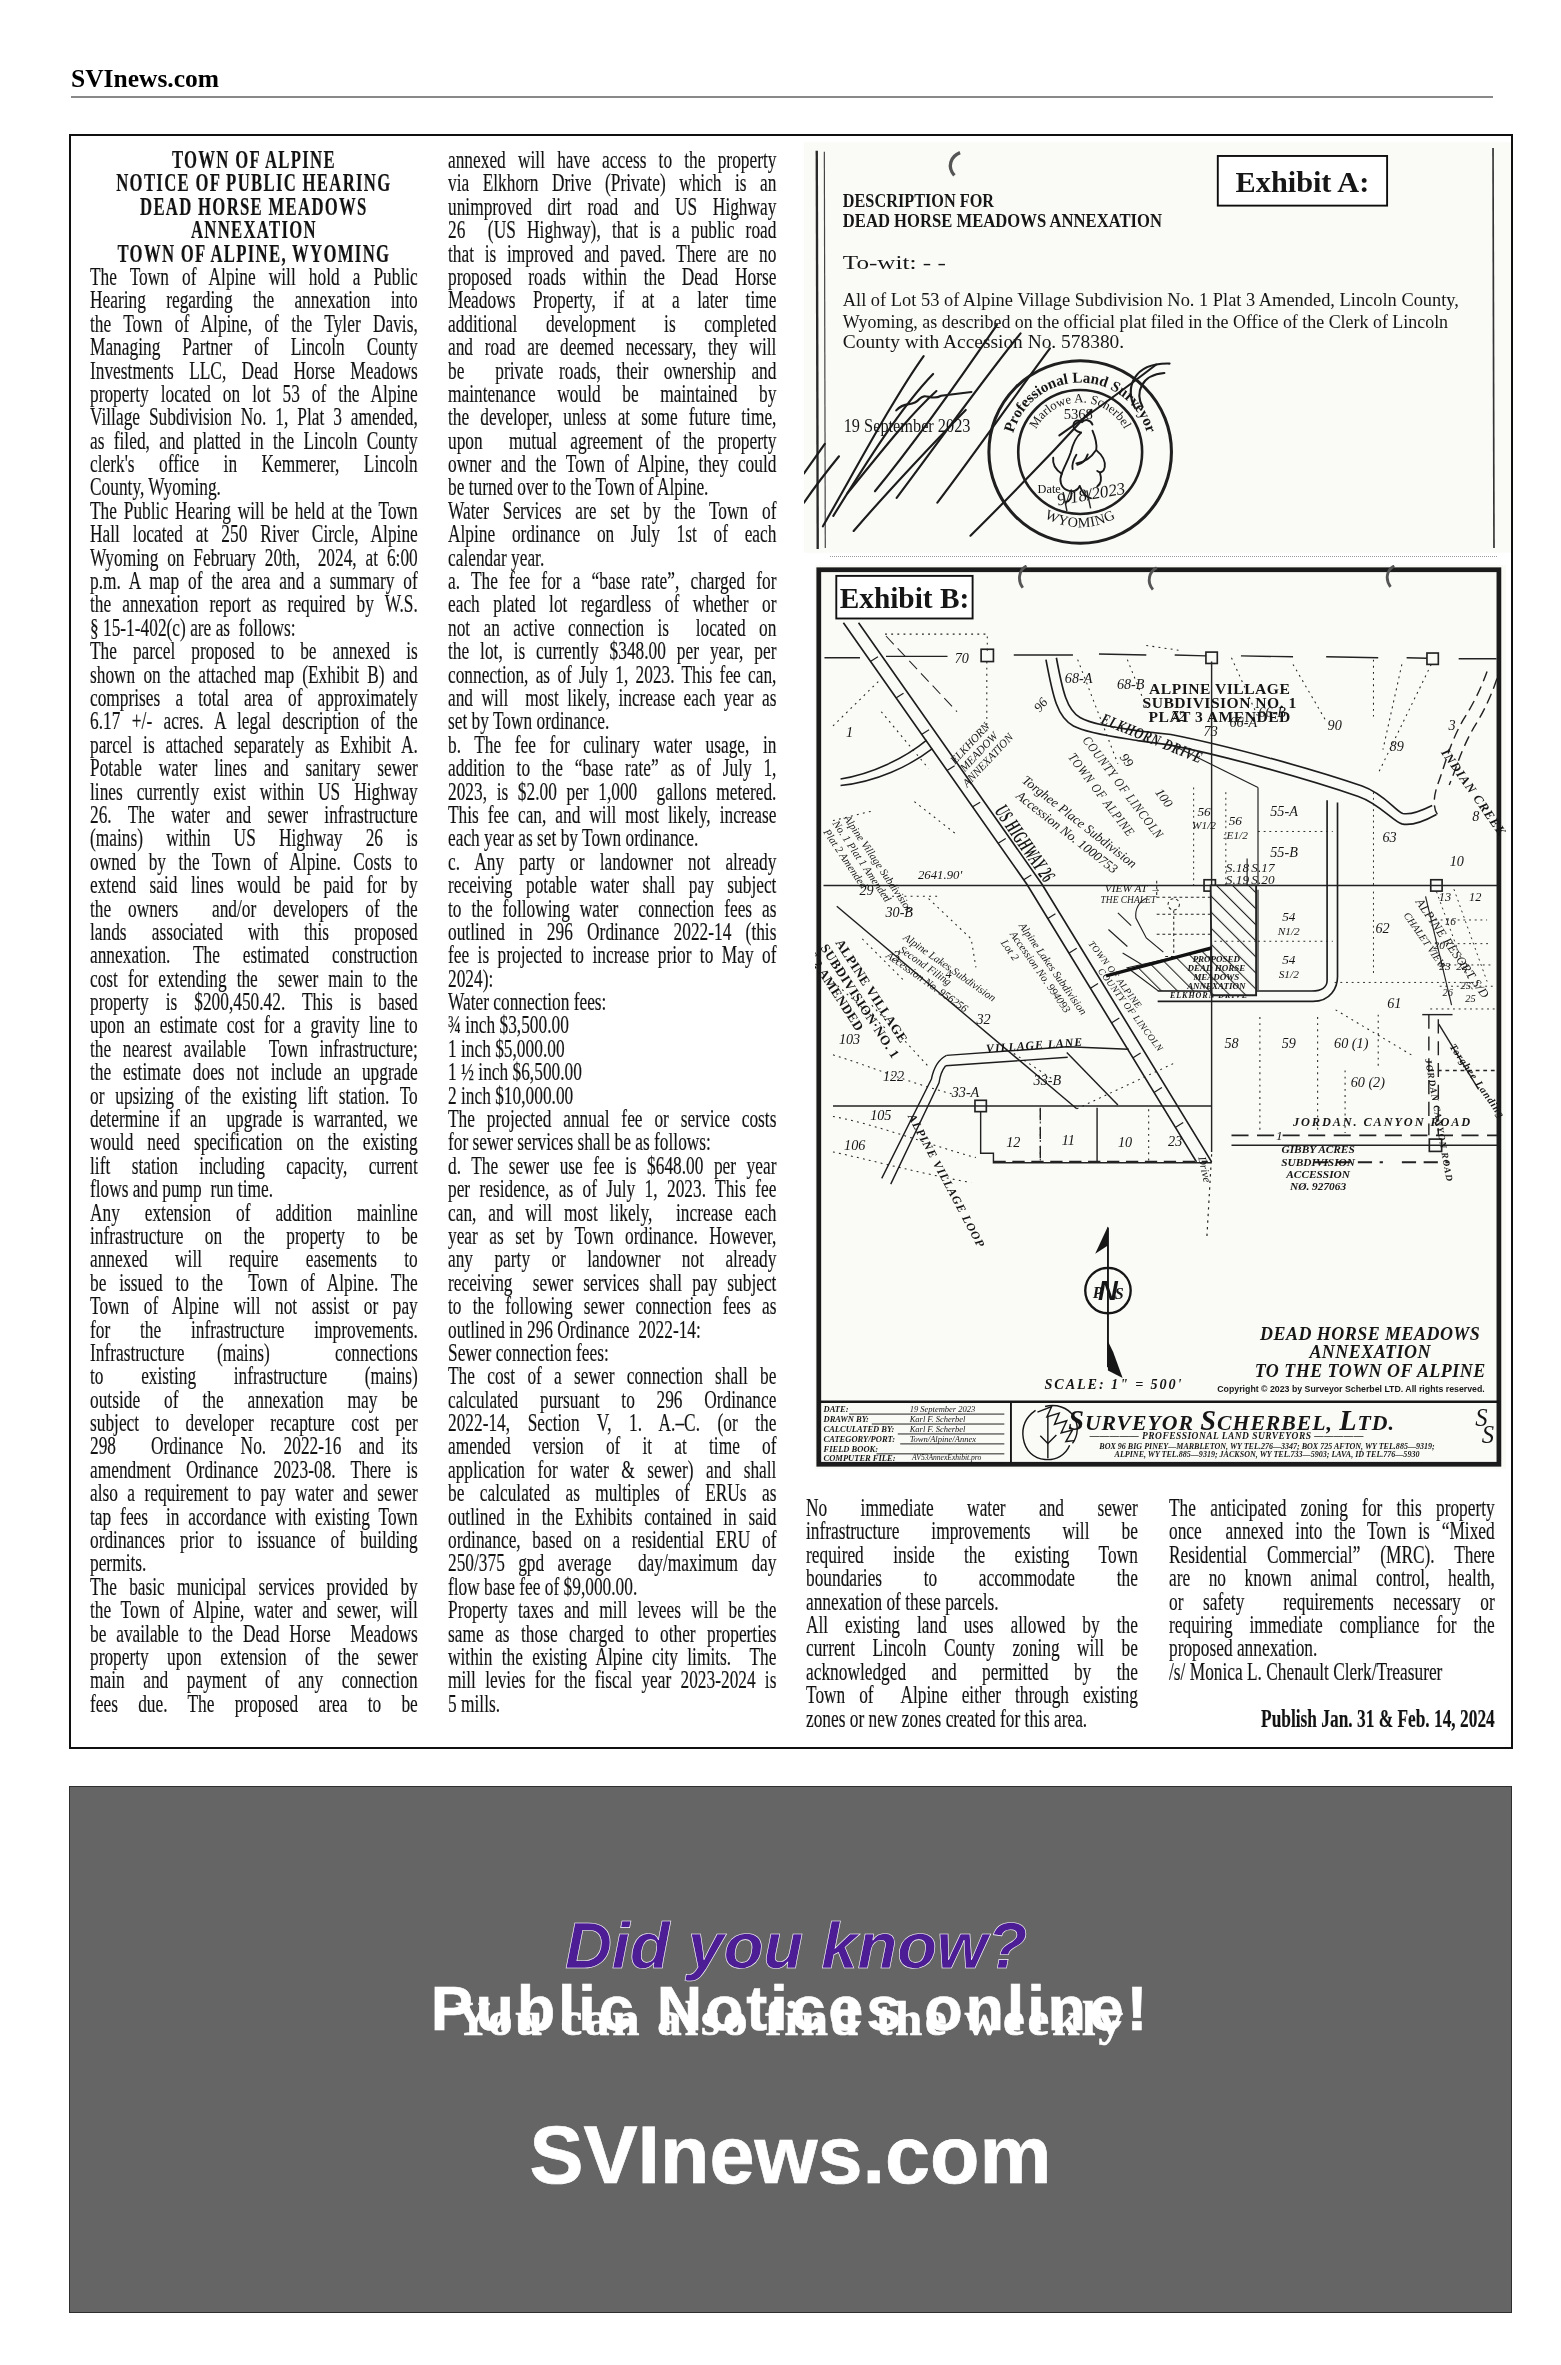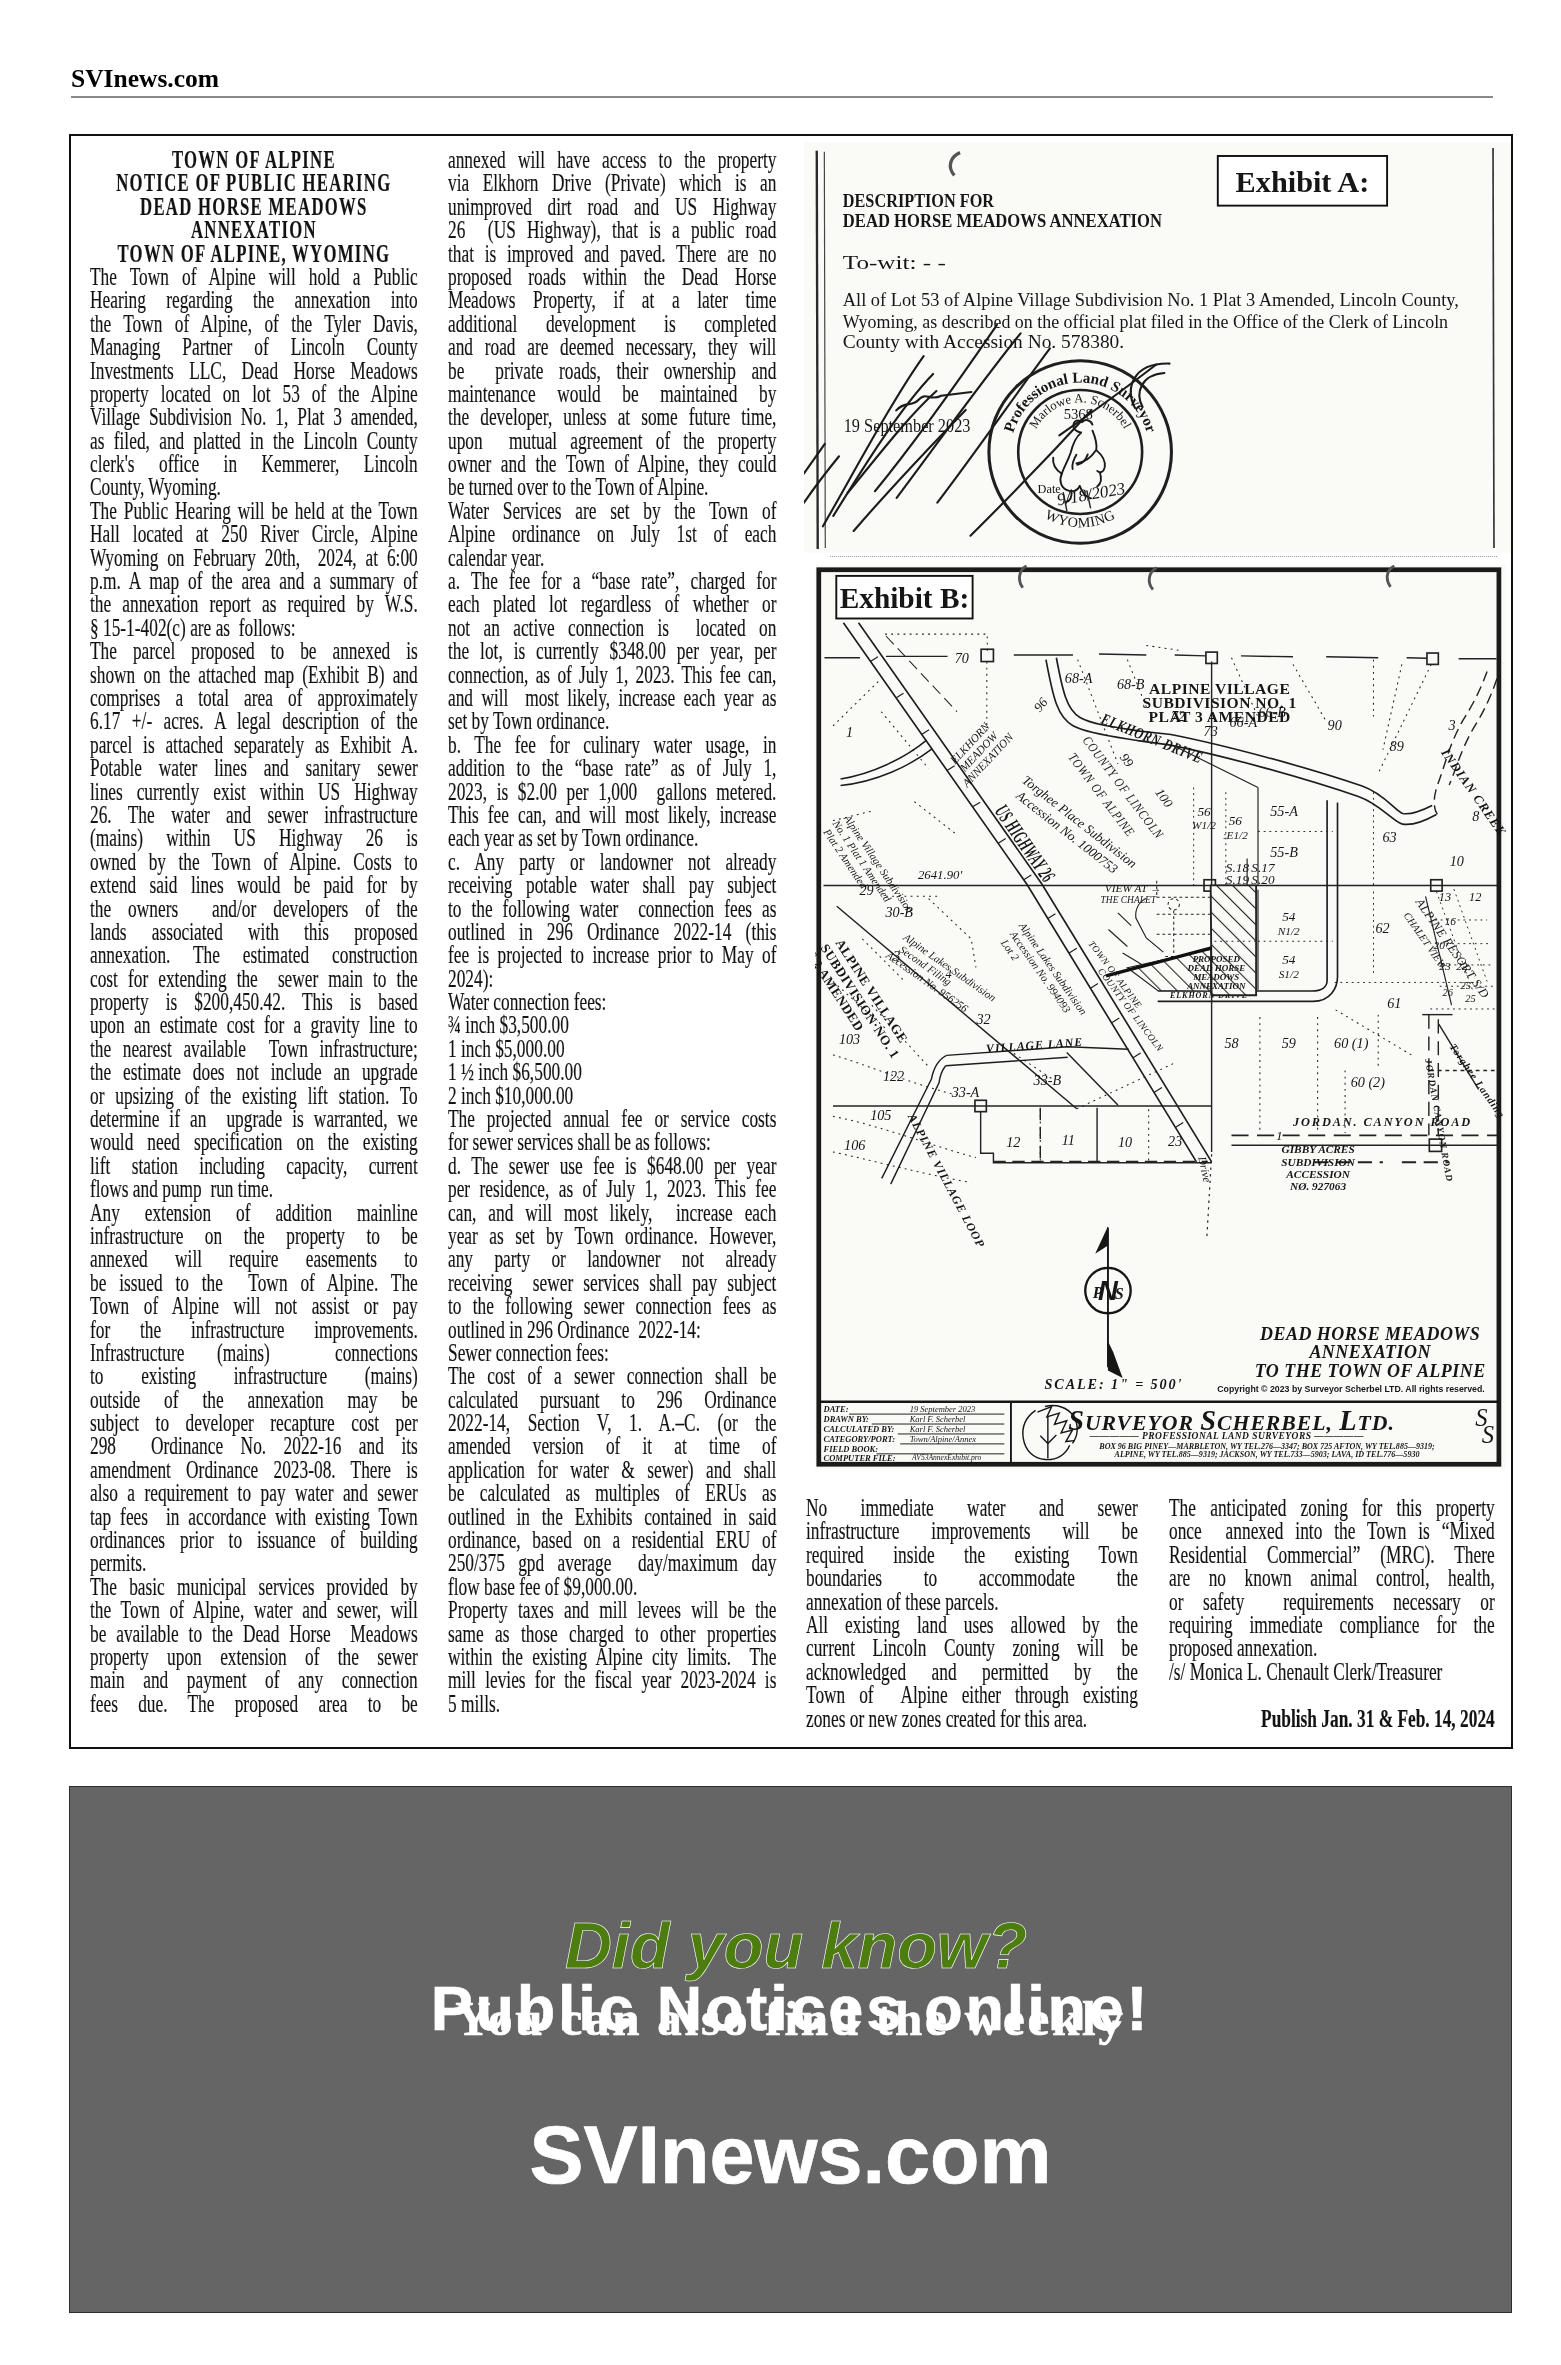--- a/index.html
+++ b/index.html
@@ -686,21 +686,21 @@
 <text x="955" y="1868">BOX 96 BIG PINEY—MARBLETON, WY TEL.276—3347;  BOX 725 AFTON, WY TEL.885—9319;</text>
 <text x="955" y="1884">ALPINE, WY TEL.885—9319;  JACKSON, WY TEL.733—5903;  LAVA, ID TEL.776—5930</text>
 </g>
 
 <text x="1408" y="1820" text-anchor="middle" font-size="52" font-style="italic">S</text>
 <text x="1422" y="1856" text-anchor="middle" font-size="52" font-style="italic">S</text>
 </svg>
 
 <div class="abs" style="left:69px;top:1786px;width:1443px;height:527px;background:#656565;border:1.4px solid #2e2e2e;"></div>
 
-<div class="abs" style="left:69px;top:1913px;width:1443px;text-align:center;font-family:'Liberation Sans',sans-serif;font-style:italic;font-weight:bold;font-size:65px;line-height:65px;color:#4d7c0f;padding-left:11px;-webkit-text-stroke:0.6px #fff;">Did you know?</div>
+<div class="abs" style="left:69px;top:1913px;width:1443px;text-align:center;font-family:'Liberation Sans',sans-serif;font-style:italic;font-weight:bold;font-size:65px;line-height:65px;color:#4c1d95;padding-left:11px;-webkit-text-stroke:0.6px #fff;">Did you know?</div>
 
 <div class="abs" style="left:69px;top:1994px;width:1443px;text-align:center;font-family:Liberation Serif, serif;font-weight:bold;font-size:49px;line-height:49px;color:#fff;letter-spacing:2.8px;-webkit-text-stroke:0.6px #fff;">You can also find the weekly</div>
 
 <div class="abs" style="left:69px;top:1984px;width:1443px;text-align:center;font-family:'Liberation Sans',sans-serif;font-weight:bold;font-size:63px;line-height:49px;color:#fff;letter-spacing:2.8px;-webkit-text-stroke:0.6px #fff;">Public Notices online!</div>
 
 <div class="abs" style="left:69px;top:2115px;width:1443px;text-align:center;font-family:'Liberation Sans',sans-serif;font-weight:bold;font-size:81px;line-height:81px;color:#fff;-webkit-text-stroke:0.7px #fff;">SVInews.com</div>
 
 </div>
 
 </body></html>

